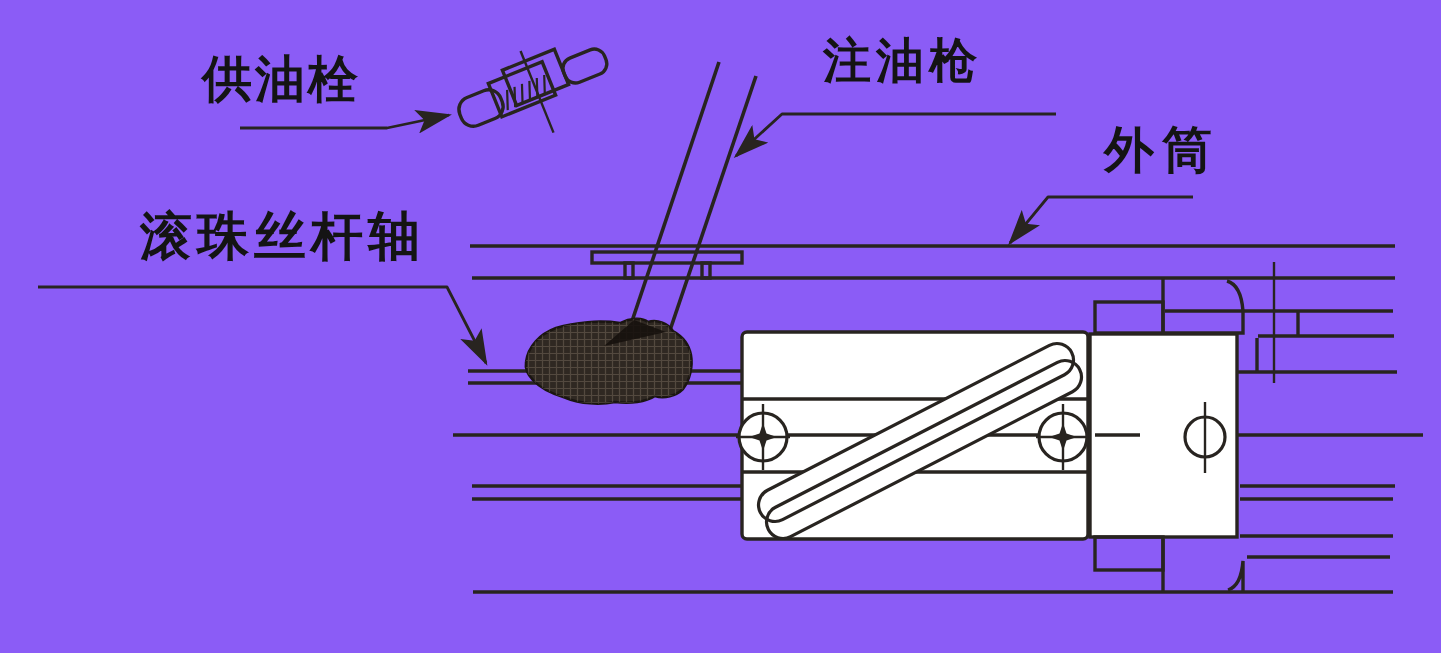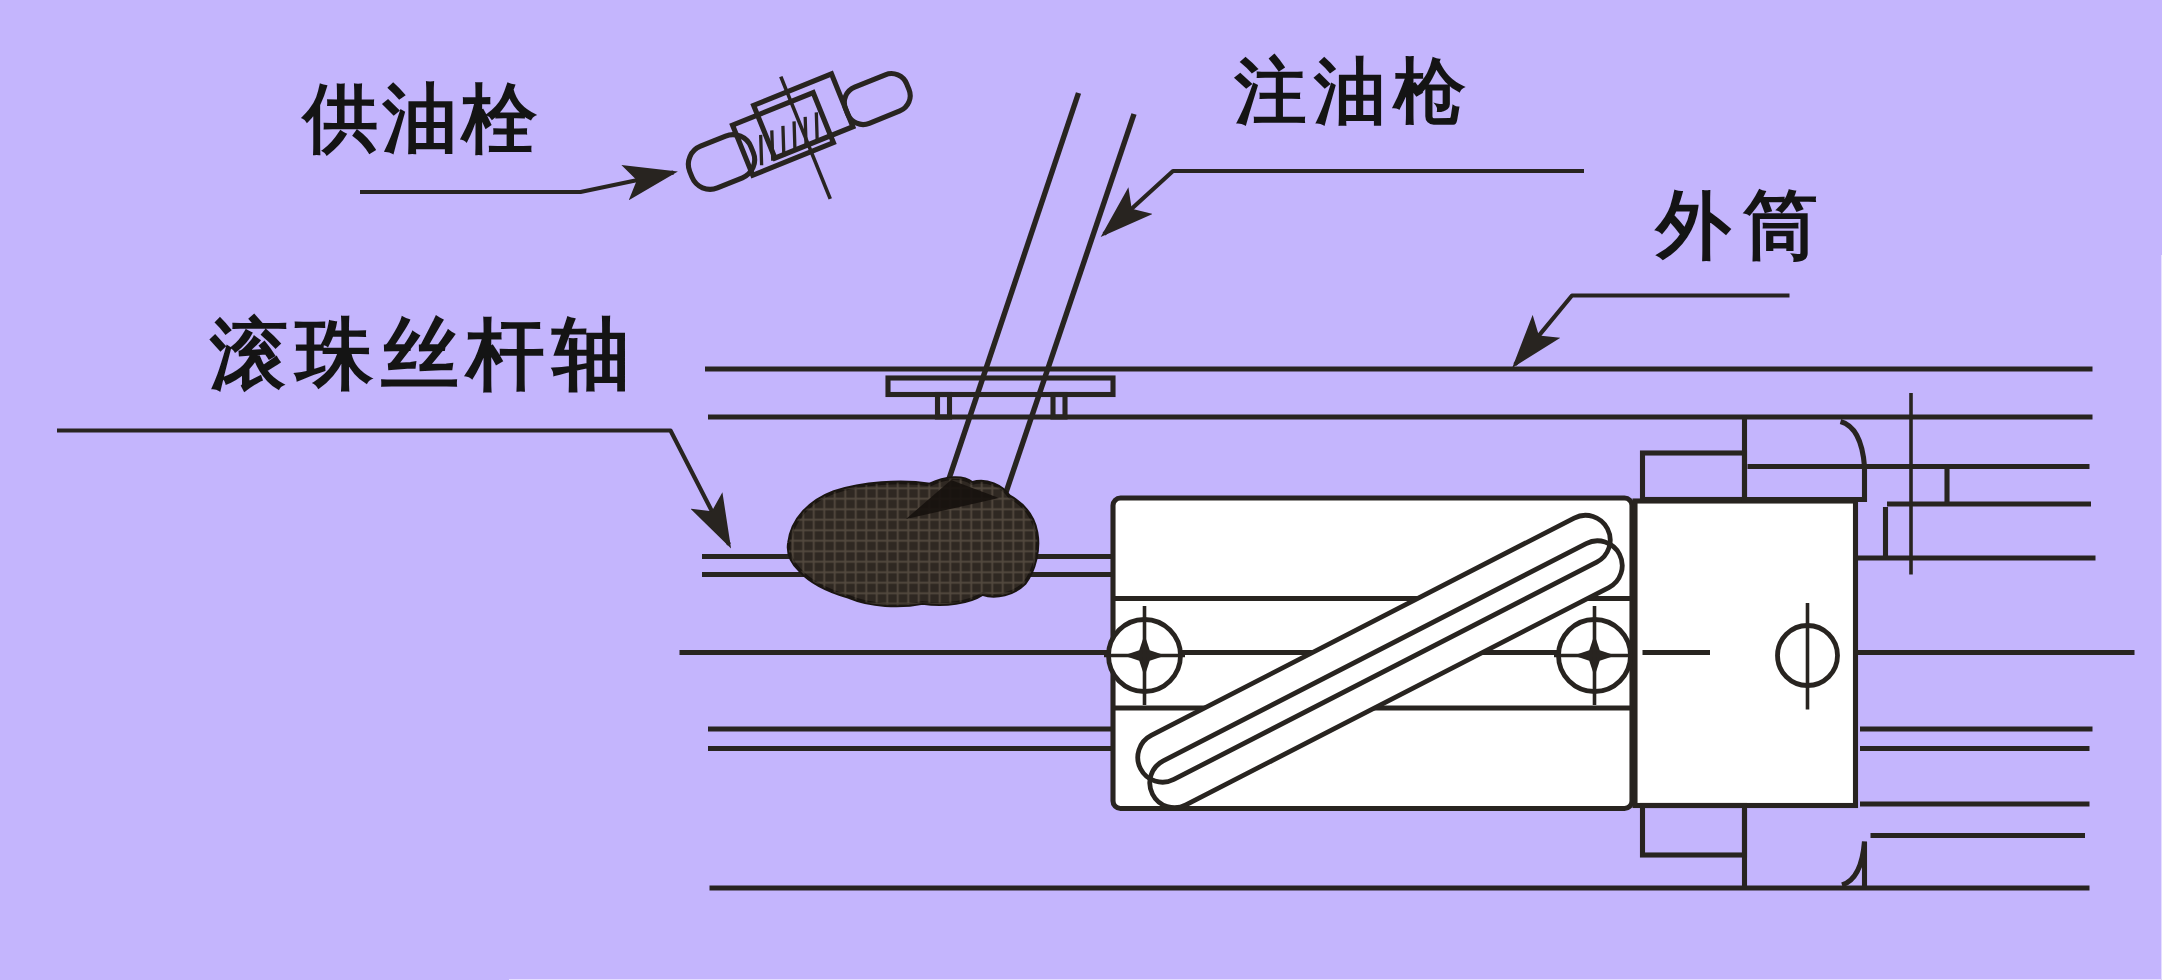--- a/index.html
+++ b/index.html
@@ -1,19 +1,19 @@
 <!DOCTYPE html>
 <html><head>
 <meta charset="utf-8">
 <style>
   html,body{margin:0;padding:0;background:#ffffff;}
   .stage{
     position:relative;
     width:1441px;height:653px;
-    background:#c4b5fd;
+    background:#8b5cf6;
     overflow:hidden;
     font-family:"DejaVu Sans","Liberation Sans",sans-serif;
   }
   svg{display:block;}
   .ln{stroke:#282420;fill:none;stroke-width:3.4;stroke-linecap:butt;}
   .thin{stroke:#282420;fill:none;stroke-width:2.4;}
   .leader{stroke:#282420;fill:none;stroke-width:2.8;stroke-linejoin:round;}
   .whitefill{fill:#ffffff;stroke:#282420;stroke-width:3.4;}
   .lbl{
     font-family:"DejaVu Sans","Liberation Sans",sans-serif;

